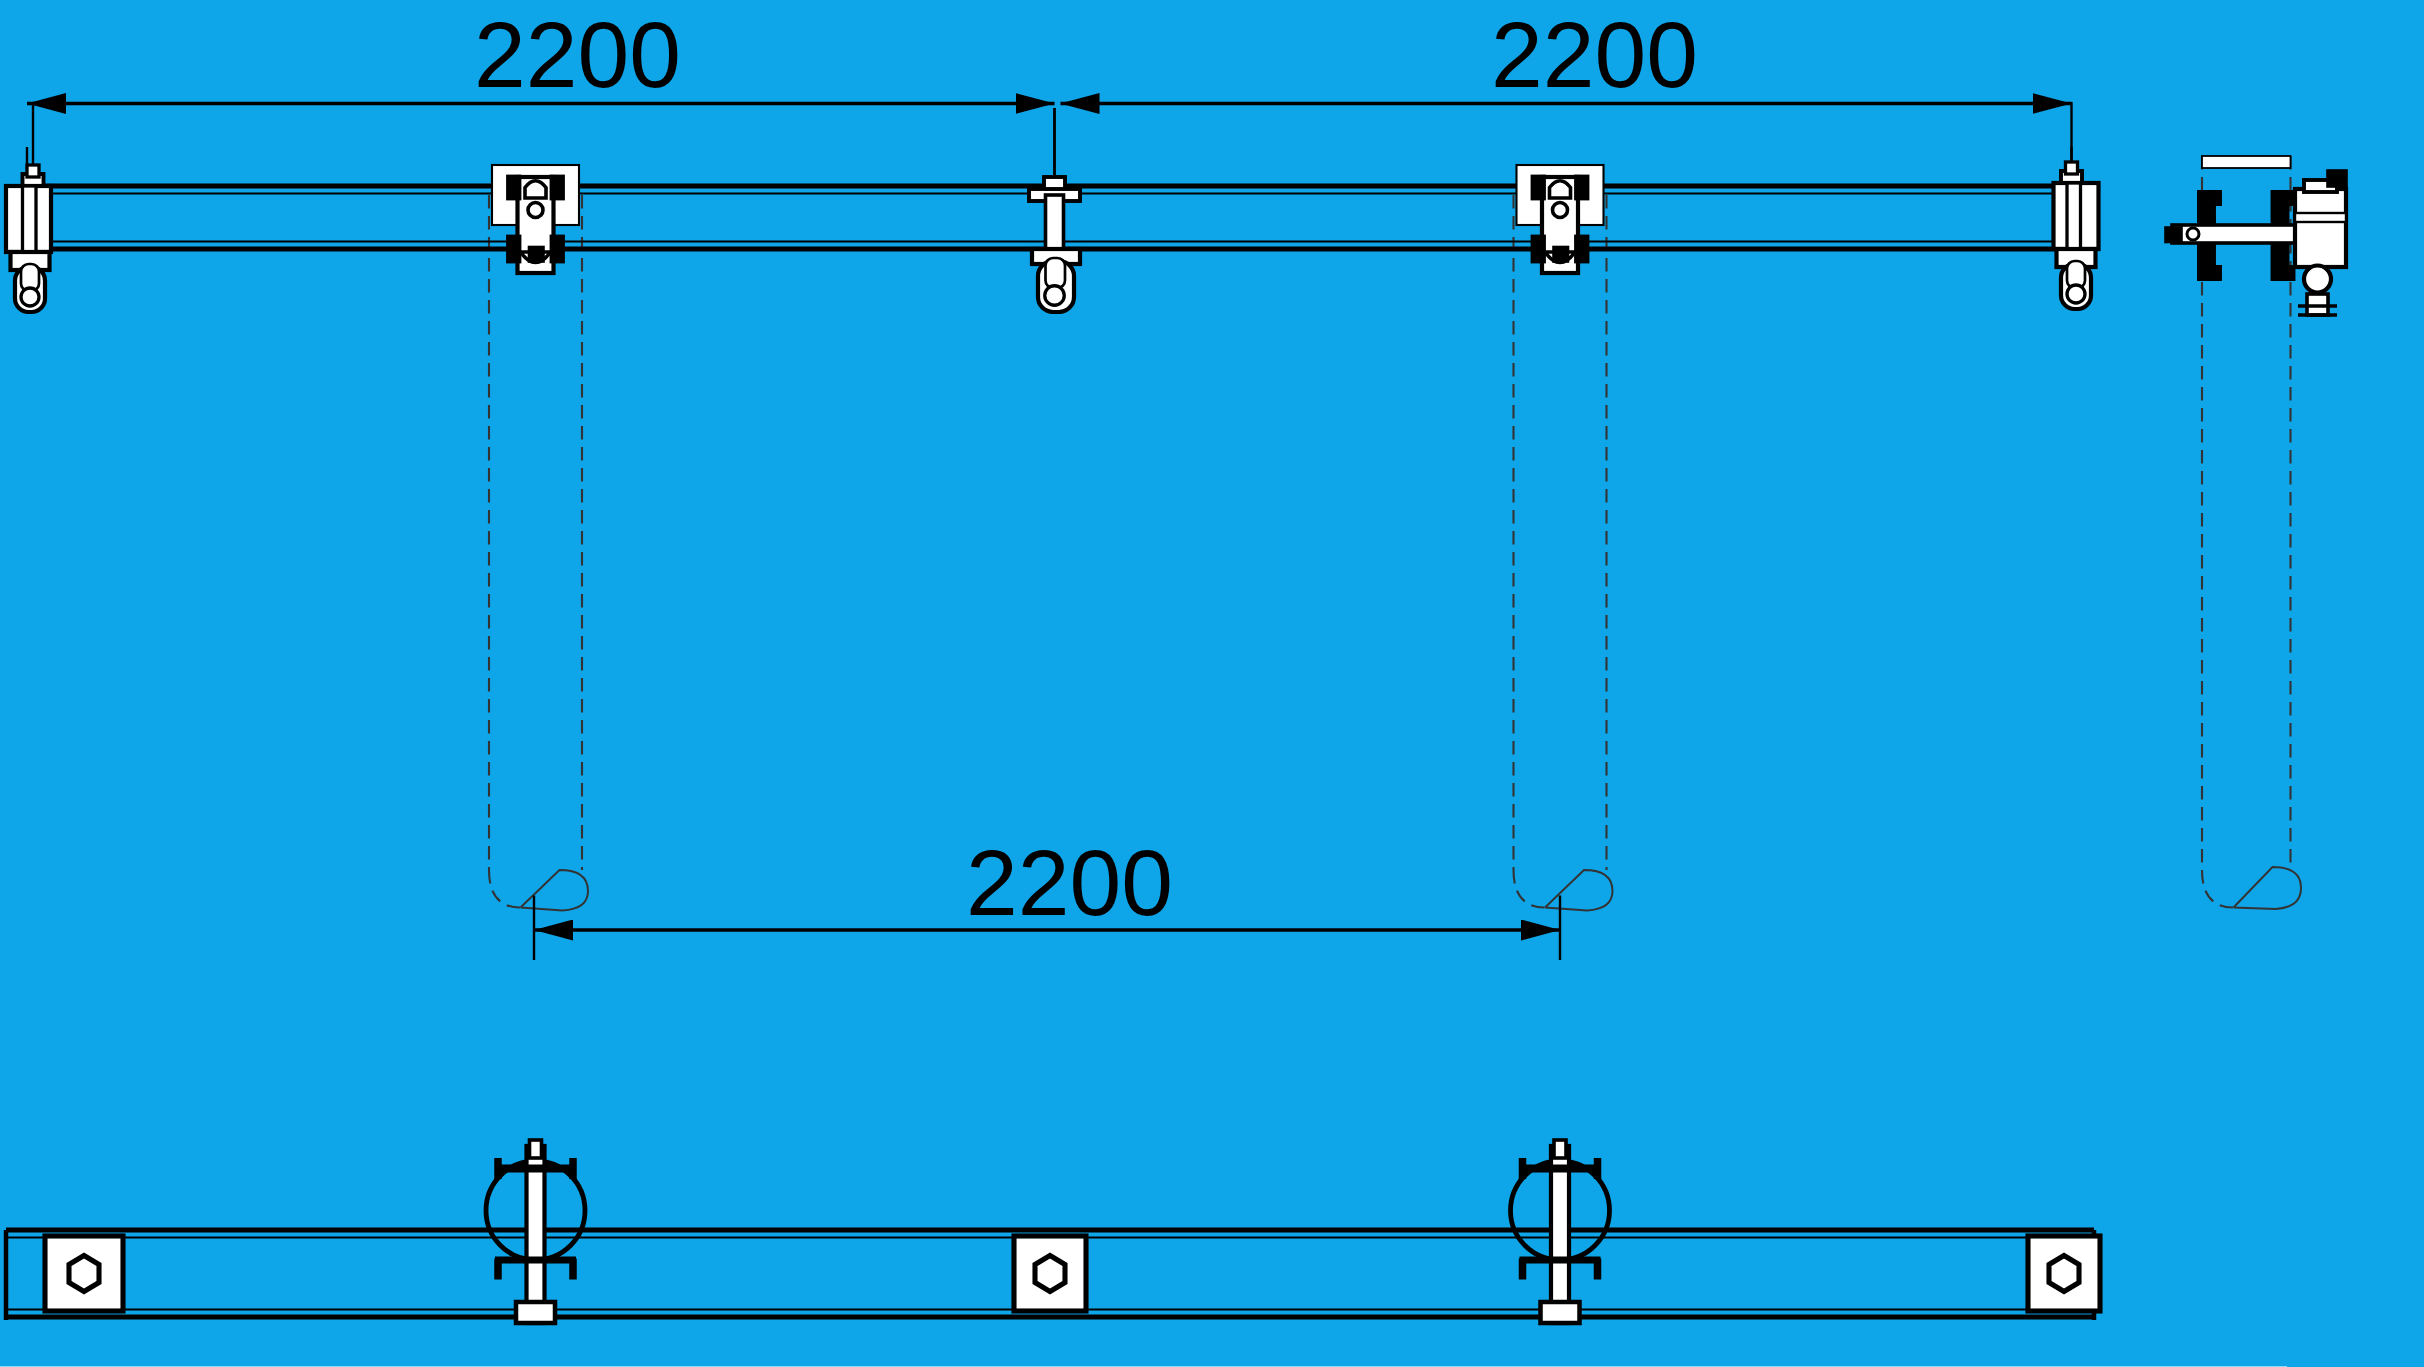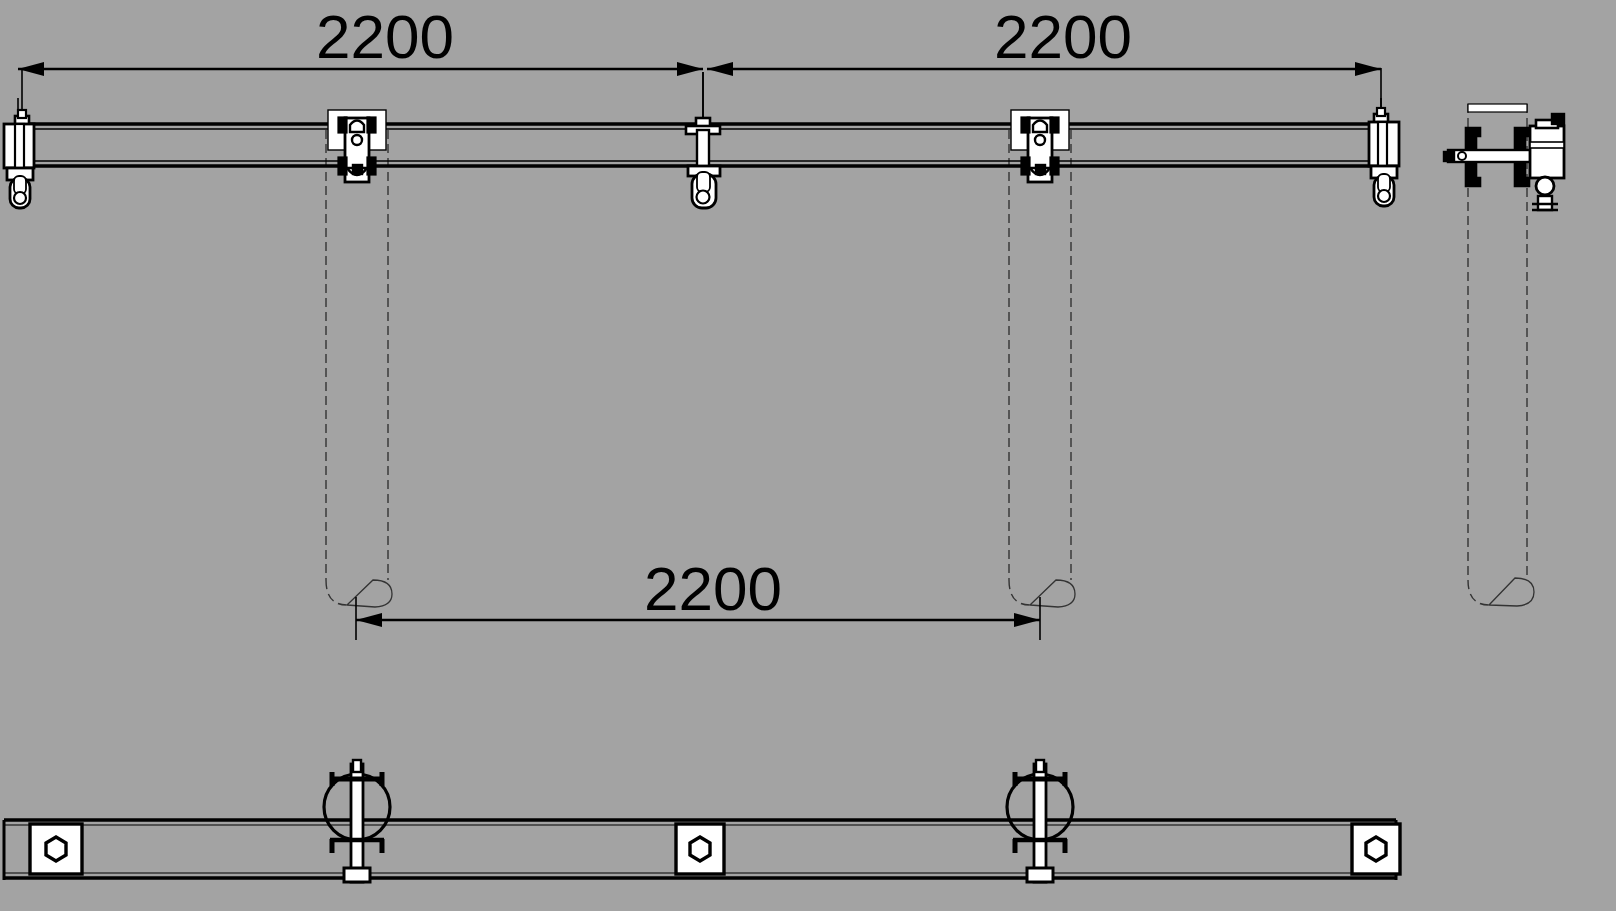--- a/index.html
+++ b/index.html
@@ -7,21 +7,21 @@
     padding: 0;
     background: #ffffff;
   }
   body {
     font-family: "Liberation Sans", sans-serif;
   }
   #drawing-root {
     position: relative;
     width: 1616px;
     height: 911px;
-    background: #a3a3a3;
+    background: #0ea5e9;
     overflow: hidden;
   }
   svg#cad {
     display: block;
     width: 1616px;
     height: 911px;
   }
   .dimtext {
     font-family: "Liberation Sans", sans-serif;
     font-size: 62px;

